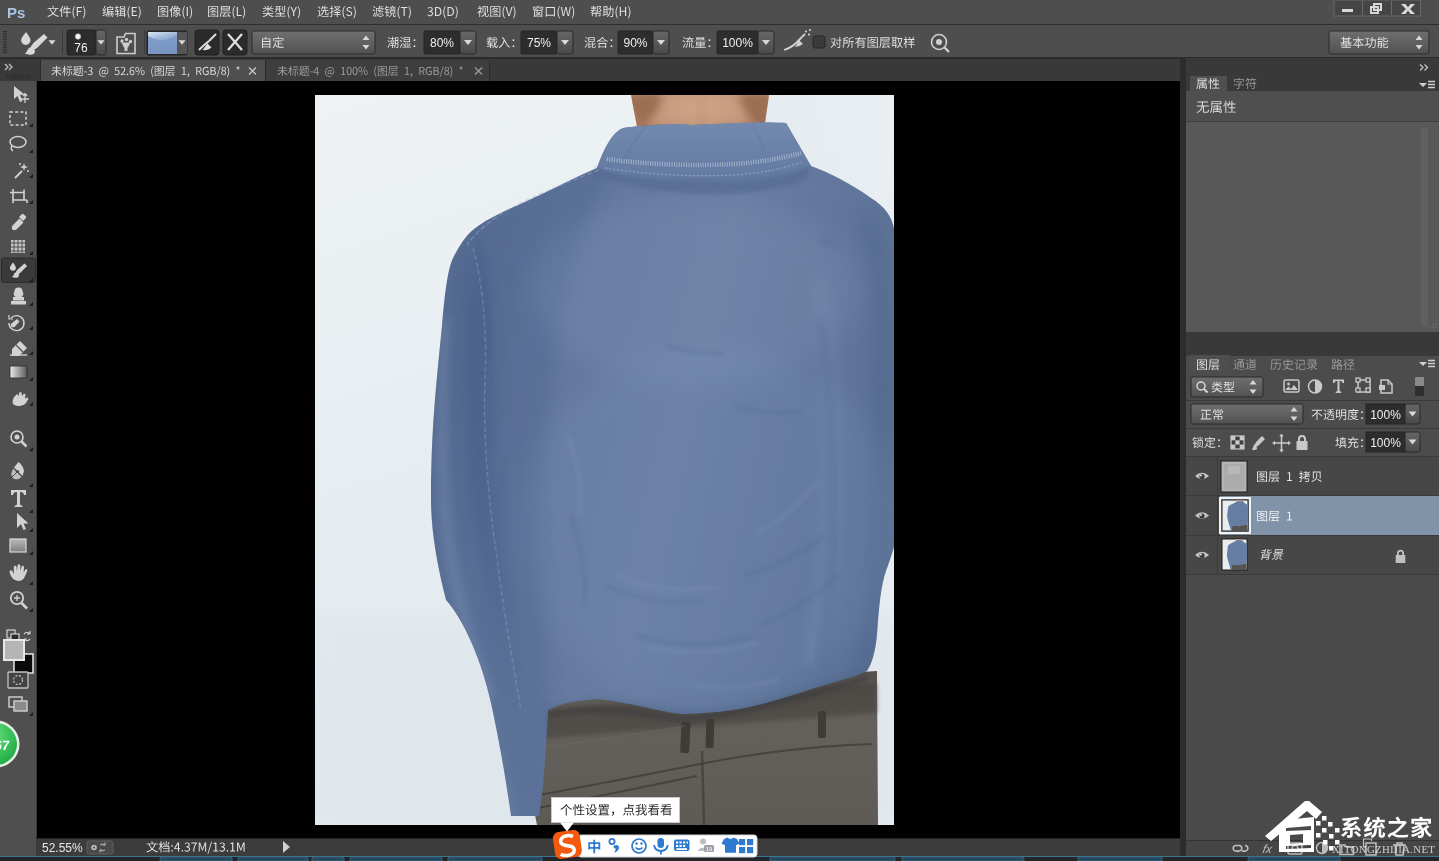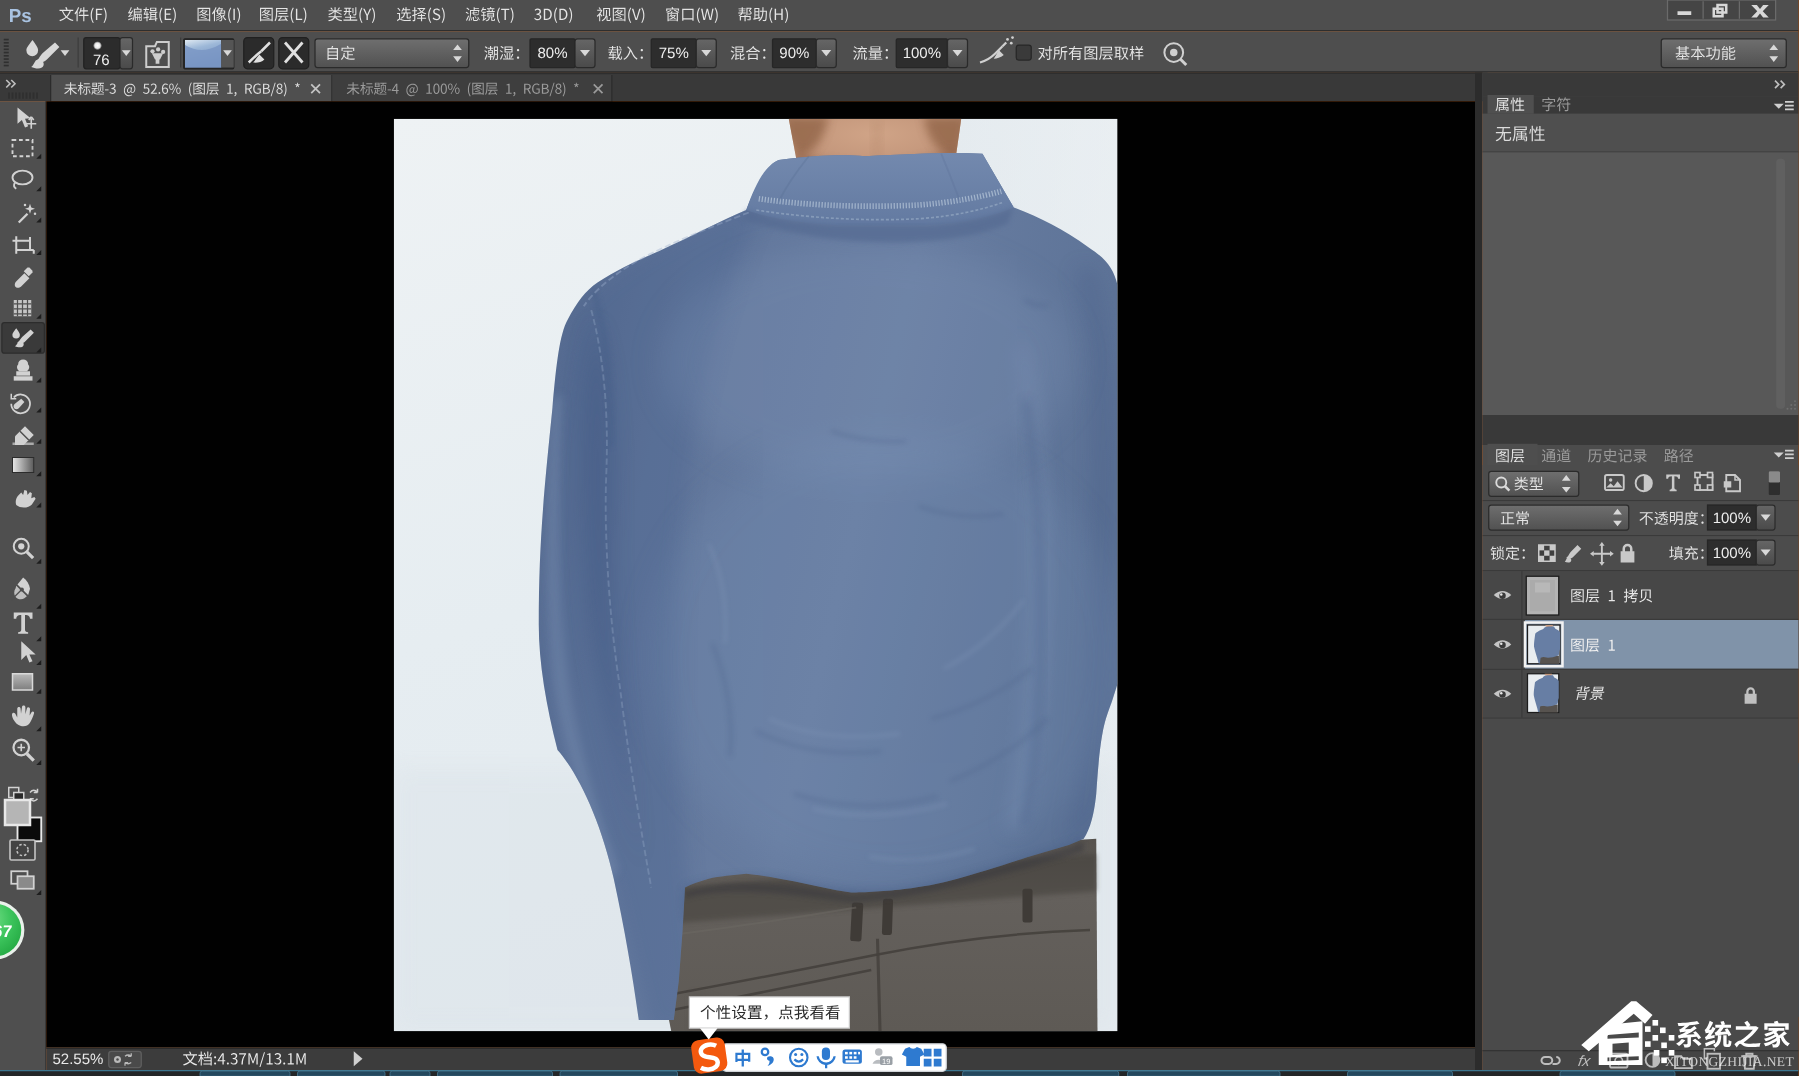--- a/index.html
+++ b/index.html
@@ -1,14 +1,14 @@
 <!DOCTYPE html>
 <html><head><meta charset="utf-8"><style>
 html,body{margin:0;padding:0;background:#000;}
-#app{position:relative;width:1439px;height:861px;overflow:hidden;background:#f97316;}
+#app{position:relative;width:1439px;height:861px;overflow:hidden;background:#84cc16;}
 svg{display:block}
 </style></head><body>
 <div id="app">
 <svg width="1439" height="861" viewBox="0 0 1439 861" xmlns="http://www.w3.org/2000/svg">
       <defs>
 <linearGradient id="cg" x1="0" y1="0" x2="0" y2="1">
  <stop offset="0" stop-color="#6f6f6f"></stop>
           <stop offset="1" stop-color="#515151"></stop>
 </linearGradient>
 <linearGradient id="cg2" x1="0" y1="0" x2="0" y2="1">

